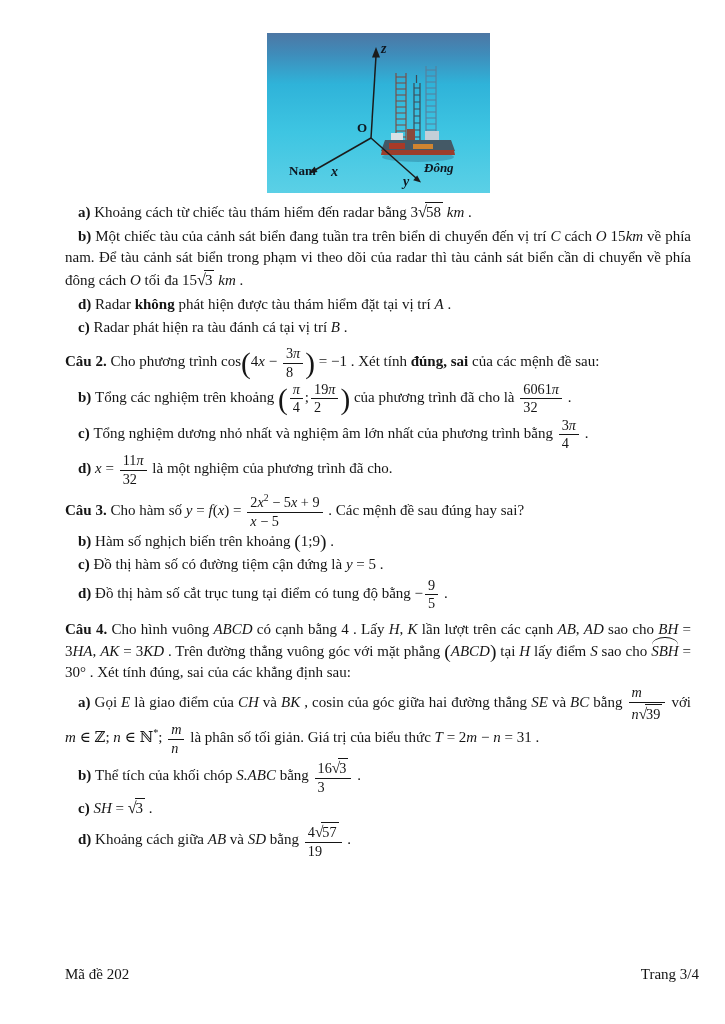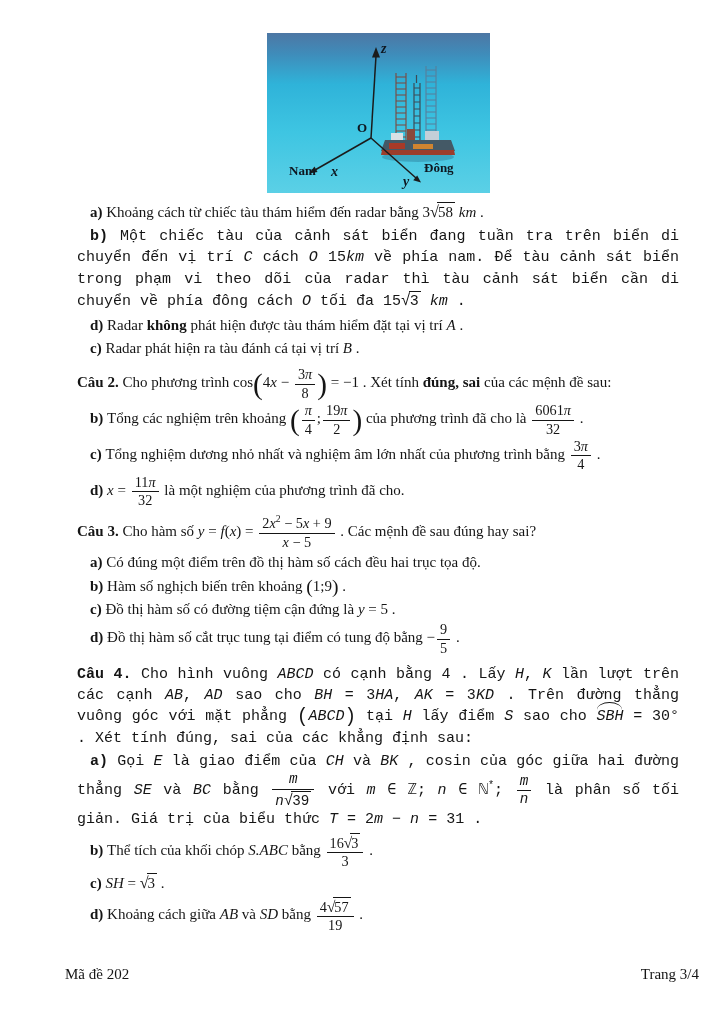--- a/index.html
+++ b/index.html
@@ -7,28 +7,28 @@
     position:relative;width:725px;height:1024px;background:#ffffff;overflow:hidden;
     font-family:"Liberation Serif","DejaVu Serif",serif;font-size:15px;color:#151515;
   }
   
   .figure{position:absolute;left:267px;top:33px;width:223px;height:160px;}
   .figure svg{display:block;}
   .fig-label{position:absolute;color:#0e1720;font-weight:bold;font-size:13px;line-height:1;}
   .fig-label.ital{font-style:italic;font-size:14px;}
   
   .content{position:absolute;left:65px;top:199px;width:626px;}
-  .line{margin:2px 12px;line-height:1.42;}
+  .line{margin:2px 0;line-height:1.42;}
   .line.gap{margin-top:8px;}
   .line.indent{text-indent:13px;}
-  .line.justify{text-align:justify;font-family:Liberation Mono, monospace;}
+  .line.justify{text-align:justify;}
   .b{font-weight:bold;}
   .i{font-style:italic;}
   .sup{vertical-align:super;font-size:0.68em;line-height:0;}
-  .frac{display:inline-block;vertical-align:middle;text-align:center;padding:0 2px;line-height:1.08;text-indent:0;}
+  .frac{display:inline-block;vertical-align:middle;text-align:left;padding:0 2px;line-height:1.08;text-indent:0;}
   .frac .num{display:block;padding:0 3px 1px;border-bottom:1px solid #151515;font-size:0.95em;}
   .frac .den{display:block;padding:1px 3px 0;font-size:0.95em;}
   .sqrt{display:inline-block;white-space:nowrap;text-indent:0;}
   .sqrt .radsym{font-size:1.08em;}
   .sqrt .rad{display:inline-block;border-top:1px solid #151515;margin-left:-2px;padding:1px 2px 0 1px;line-height:1.15;}
   .bigp{font-size:1.95em;vertical-align:-0.24em;line-height:0;font-weight:400;}
   .medp{font-size:1.3em;vertical-align:-0.12em;line-height:0;}
   .arc{position:relative;display:inline-block;font-style:italic;text-indent:0;}
   .arc .curve{position:absolute;top:-4px;left:1px;right:1px;height:7px;
     border-top:1.5px solid #151515;border-radius:50% 50% 0 0/100% 100% 0 0;}
@@ -79,34 +79,33 @@
         <polygon points="42,140.5 50.5,139 47.5,133.5" stroke="none"></polygon>
         <line x1="104" y1="105" x2="149" y2="145"></line>
         <polygon points="154,149.5 146.2,147.2 150.2,142.5" stroke="none"></polygon>
       </g>
     </svg>
     <span class="fig-label ital" style="left:114px;top:9px;">z</span>
     <span class="fig-label" style="left:90px;top:88px;">O</span>
     <span class="fig-label" style="left:1px;top:131px;padding-left:21px;">Nam</span>
     <span class="fig-label ital" style="left:64px;top:132px;">x</span>
     <span class="fig-label ital" style="left:136px;top:142px;">y</span>
-    <span class="fig-label" style="left:157px;top:128px;">Đông</span>
+    <span class="fig-label" style="left:157px;top:128px;font-style:italic;">Đông</span>
   </div>
 
   <div class="content" id="content">
       <div class="line indent"><span class="b">a) </span><span class="n">Khoảng cách từ chiếc tàu thám hiểm đến radar bằng </span><span class="sqrt"><span class="coef">3</span><span class="radsym">√</span><span class="rad">58</span></span><span class="i"> km</span><span class="n"> .</span></div>
       <div class="line indent justify"><span class="b">b) </span><span class="n">Một chiếc tàu của cảnh sát biển đang tuần tra trên biển di chuyển đến vị trí </span><span class="i">C</span><span class="n"> cách </span><span class="i">O</span><span class="n"> 15</span><span class="i">km</span><span class="n"> về phía nam. Để tàu cảnh sát biển trong phạm vi theo dõi của radar thì tàu cảnh sát biển cần di chuyển về phía đông cách </span><span class="i">O</span><span class="n"> tối đa 15</span><span class="sqrt"><span class="radsym">√</span><span class="rad">3</span></span><span class="i"> km</span><span class="n"> .</span></div>
       <div class="line indent"><span class="b">d) </span><span class="n">Radar </span><span class="b">không</span><span class="n"> phát hiện được tàu thám hiểm đặt tại vị trí </span><span class="i">A</span><span class="n"> .</span></div>
       <div class="line indent"><span class="b">c) </span><span class="n">Radar phát hiện ra tàu đánh cá tại vị trí </span><span class="i">B</span><span class="n"> .</span></div>
       <div class="line gap"><span class="b">Câu 2.</span><span class="n"> Cho phương trình cos</span><span class="n bigp">(</span><span class="n">4</span><span class="i">x</span><span class="n"> − </span><span class="frac"><span class="num"><span class="n">3</span><span class="i">π</span></span><span class="den"><span class="n">8</span></span></span><span class="n bigp">)</span><span class="n"> = −1 . Xét tính </span><span class="b">đúng, sai</span><span class="n"> của các mệnh đề sau:</span></div>
       <div class="line indent"><span class="b">b) </span><span class="n">Tổng các nghiệm trên khoảng </span><span class="n bigp">(</span><span class="frac"><span class="num"><span class="i">π</span></span><span class="den"><span class="n">4</span></span></span><span class="n">;</span><span class="frac"><span class="num"><span class="n">19</span><span class="i">π</span></span><span class="den"><span class="n">2</span></span></span><span class="n bigp">)</span><span class="n"> của phương trình đã cho là </span><span class="frac"><span class="num"><span class="n">6061</span><span class="i">π</span></span><span class="den"><span class="n">32</span></span></span><span class="n"> .</span></div>
       <div class="line indent"><span class="b">c) </span><span class="n">Tổng nghiệm dương nhỏ nhất và nghiệm âm lớn nhất của phương trình bằng </span><span class="frac"><span class="num"><span class="n">3</span><span class="i">π</span></span><span class="den"><span class="n">4</span></span></span><span class="n"> .</span></div>
       <div class="line indent"><span class="b">d) </span><span class="i">x</span><span class="n"> = </span><span class="frac"><span class="num"><span class="n">11</span><span class="i">π</span></span><span class="den"><span class="n">32</span></span></span><span class="n"> là một nghiệm của phương trình đã cho.</span></div>
       <div class="line gap"><span class="b">Câu 3.</span><span class="n"> Cho hàm số </span><span class="i">y</span><span class="n"> = </span><span class="i">f</span><span class="n">(</span><span class="i">x</span><span class="n">) = </span><span class="frac"><span class="num"><span class="n">2</span><span class="i">x</span><span class="sup">2</span><span class="n"> − 5</span><span class="i">x</span><span class="n"> + 9</span></span><span class="den"><span class="i">x</span><span class="n"> − 5</span></span></span><span class="n"> . Các mệnh đề sau đúng hay sai?</span></div>
-      <div class="line indent"><span class="b">a) </span><span class="n">Có đúng một điểm trên đồ thị hàm số cách đều hai trục tọa độ.</span></div>
       <div class="line indent"><span class="b">b) </span><span class="n">Hàm số nghịch biến trên khoảng </span><span class="n medp">(</span><span class="n">1;9</span><span class="n medp">)</span><span class="n"> .</span></div>
       <div class="line indent"><span class="b">c) </span><span class="n">Đồ thị hàm số có đường tiệm cận đứng là </span><span class="i">y</span><span class="n"> = 5 .</span></div>
       <div class="line indent"><span class="b">d) </span><span class="n">Đồ thị hàm số cắt trục tung tại điểm có tung độ bằng −</span><span class="frac"><span class="num"><span class="n">9</span></span><span class="den"><span class="n">5</span></span></span><span class="n"> .</span></div>
       <div class="line justify gap"><span class="b">Câu 4.</span><span class="n"> Cho hình vuông </span><span class="i">ABCD</span><span class="n"> có cạnh bằng 4 . Lấy </span><span class="i">H</span><span class="n">, </span><span class="i">K</span><span class="n"> lần lượt trên các cạnh </span><span class="i">AB</span><span class="n">, </span><span class="i">AD</span><span class="n"> sao cho </span><span class="i">BH</span><span class="n"> = 3</span><span class="i">HA</span><span class="n">, </span><span class="i">AK</span><span class="n"> = 3</span><span class="i">KD</span><span class="n"> . Trên đường thẳng vuông góc với mặt phẳng </span><span class="n medp">(</span><span class="i">ABCD</span><span class="n medp">)</span><span class="n"> tại </span><span class="i">H</span><span class="n"> lấy điểm </span><span class="i">S</span><span class="n"> sao cho </span><span class="arc"><span class="curve"></span><span class="i">SBH</span></span><span class="n"> = 30° . Xét tính đúng, sai của các khẳng định sau:</span></div>
       <div class="line indent justify"><span class="b">a) </span><span class="n">Gọi </span><span class="i">E</span><span class="n"> là giao điểm của </span><span class="i">CH</span><span class="n"> và </span><span class="i">BK</span><span class="n"> , cosin của góc giữa hai đường thẳng </span><span class="i">SE</span><span class="n"> và </span><span class="i">BC</span><span class="n"> bằng </span><span class="frac"><span class="num"><span class="i">m</span></span><span class="den"><span class="i">n</span><span class="sqrt"><span class="radsym">√</span><span class="rad">39</span></span></span></span><span class="n"> với </span><span class="i">m</span><span class="n"> ∈ ℤ; </span><span class="i">n</span><span class="n"> ∈ ℕ</span><span class="sup">*</span><span class="n">; </span><span class="frac"><span class="num"><span class="i">m</span></span><span class="den"><span class="i">n</span></span></span><span class="n"> là phân số tối giản. Giá trị của biểu thức </span><span class="i">T</span><span class="n"> = 2</span><span class="i">m</span><span class="n"> − </span><span class="i">n</span><span class="n"> = 31 .</span></div>
       <div class="line indent"><span class="b">b) </span><span class="n">Thể tích của khối chóp </span><span class="i">S.ABC</span><span class="n"> bằng </span><span class="frac"><span class="num"><span class="sqrt"><span class="coef">16</span><span class="radsym">√</span><span class="rad">3</span></span></span><span class="den"><span class="n">3</span></span></span><span class="n"> .</span></div>
       <div class="line indent"><span class="b">c) </span><span class="i">SH</span><span class="n"> = </span><span class="sqrt"><span class="radsym">√</span><span class="rad">3</span></span><span class="n"> .</span></div>
       <div class="line indent"><span class="b">d) </span><span class="n">Khoảng cách giữa </span><span class="i">AB</span><span class="n"> và </span><span class="i">SD</span><span class="n"> bằng </span><span class="frac"><span class="num"><span class="sqrt"><span class="coef">4</span><span class="radsym">√</span><span class="rad">57</span></span></span><span class="den"><span class="n">19</span></span></span><span class="n"> .</span></div>
     </div>
 

